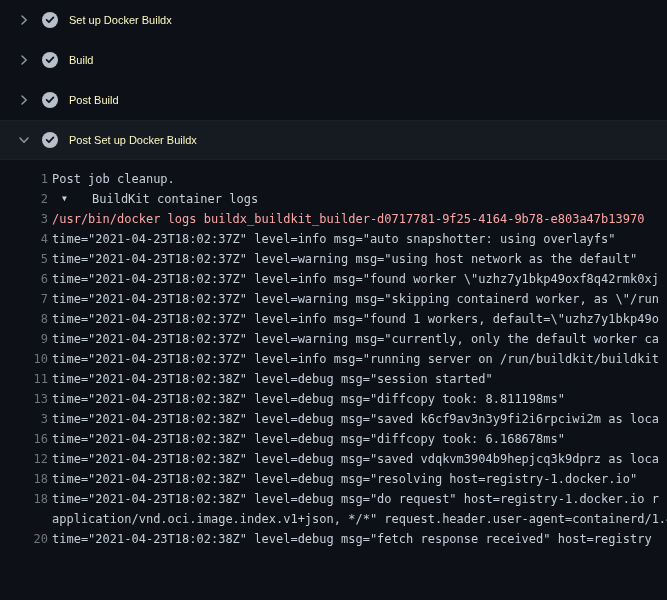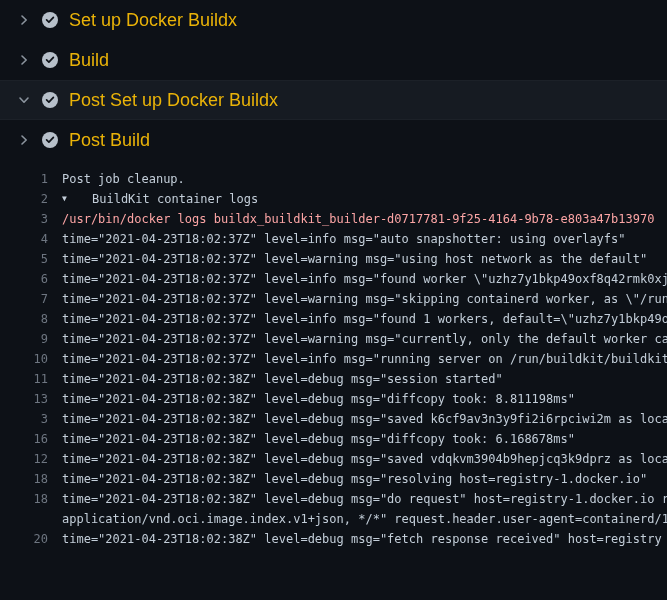--- a/index.html
+++ b/index.html
@@ -14,22 +14,22 @@
     font-family: "Liberation Sans", sans-serif;
     -webkit-font-smoothing: antialiased;
   }
   
   .steps { width: 100%; }
   .step {
     height: 40px;
     display: flex;
     align-items: center;
     padding: 0 16px;
-    color: #eab308;
-    font-size: 18px;
+    color: #fef9c3;
+    font-size: 11px;
     cursor: pointer;
     box-sizing: border-box;
   }
   .step.expanded {
     background: #161b22;
     border-top: 1px solid #1c2128;
     border-bottom: 1px solid #1c2128;
   }
   .chev {
     width: 16px;
@@ -78,21 +78,21 @@
     margin-left: 14px;
     width: 11px;
     font-size: 8px;
     color: #c3ced9;
     cursor: pointer;
     display: none;
     align-items: center;
   }
   .row.has-toggle .toggle { display: flex; }
   .txt {
-    margin-left: 14px;
+    margin-left: 4px;
     white-space: pre;
     overflow: hidden;
     flex: 1 1 auto;
   }
   .row.has-toggle .txt { margin-left: 19px; }
   .row.command .txt { color: #fca5a5; }
 </style>
 </head>
 <body>
 
@@ -120,48 +120,48 @@
     </span>
     <span class="check">
       <svg width="16" height="16" viewBox="0 0 16 16">
         <circle cx="8" cy="8" r="8" fill="#b7c0ca"></circle>
         <path d="M11.4 5.4 L6.9 10.1 L4.6 7.9" fill="none" stroke="#0d1117" stroke-width="1.7" stroke-linecap="round" stroke-linejoin="round"></path>
       </svg>
     </span>
     <span class="step-label">Build</span>
   </div>
 
+  <div class="step">
+    <span class="chev">
+      <svg width="16" height="16" viewBox="0 0 16 16">
+        <path d="M6 4 L10.2 8 L6 12" fill="none" stroke="#8b949e" stroke-width="1.6" stroke-linecap="round" stroke-linejoin="round"></path>
+      </svg>
+    </span>
+    <span class="check">
+      <svg width="16" height="16" viewBox="0 0 16 16">
+        <circle cx="8" cy="8" r="8" fill="#b7c0ca"></circle>
+        <path d="M11.4 5.4 L6.9 10.1 L4.6 7.9" fill="none" stroke="#0d1117" stroke-width="1.7" stroke-linecap="round" stroke-linejoin="round"></path>
+      </svg>
+    </span>
+    <span class="step-label">Post Build</span>
+  </div>
+
   <div class="step expanded">
     <span class="chev down">
       <svg width="16" height="16" viewBox="0 0 16 16">
         <path d="M6 4 L10.2 8 L6 12" fill="none" stroke="#8b949e" stroke-width="1.6" stroke-linecap="round" stroke-linejoin="round"></path>
       </svg>
     </span>
     <span class="check">
       <svg width="16" height="16" viewBox="0 0 16 16">
         <circle cx="8" cy="8" r="8" fill="#b7c0ca"></circle>
         <path d="M11.4 5.4 L6.9 10.1 L4.6 7.9" fill="none" stroke="#0d1117" stroke-width="1.7" stroke-linecap="round" stroke-linejoin="round"></path>
       </svg>
     </span>
     <span class="step-label">Post Set up Docker Buildx</span>
-  </div>
-
-  <div class="step">
-    <span class="chev">
-      <svg width="16" height="16" viewBox="0 0 16 16">
-        <path d="M6 4 L10.2 8 L6 12" fill="none" stroke="#8b949e" stroke-width="1.6" stroke-linecap="round" stroke-linejoin="round"></path>
-      </svg>
-    </span>
-    <span class="check">
-      <svg width="16" height="16" viewBox="0 0 16 16">
-        <circle cx="8" cy="8" r="8" fill="#b7c0ca"></circle>
-        <path d="M11.4 5.4 L6.9 10.1 L4.6 7.9" fill="none" stroke="#0d1117" stroke-width="1.7" stroke-linecap="round" stroke-linejoin="round"></path>
-      </svg>
-    </span>
-    <span class="step-label">Post Build</span>
   </div>
 </div>
 <div class="log" id="log">
   <div class="row">
     <span class="num">1</span>
     
     <span class="txt">Post job cleanup.</span>
   </div>
 
   <div class="row has-toggle">

